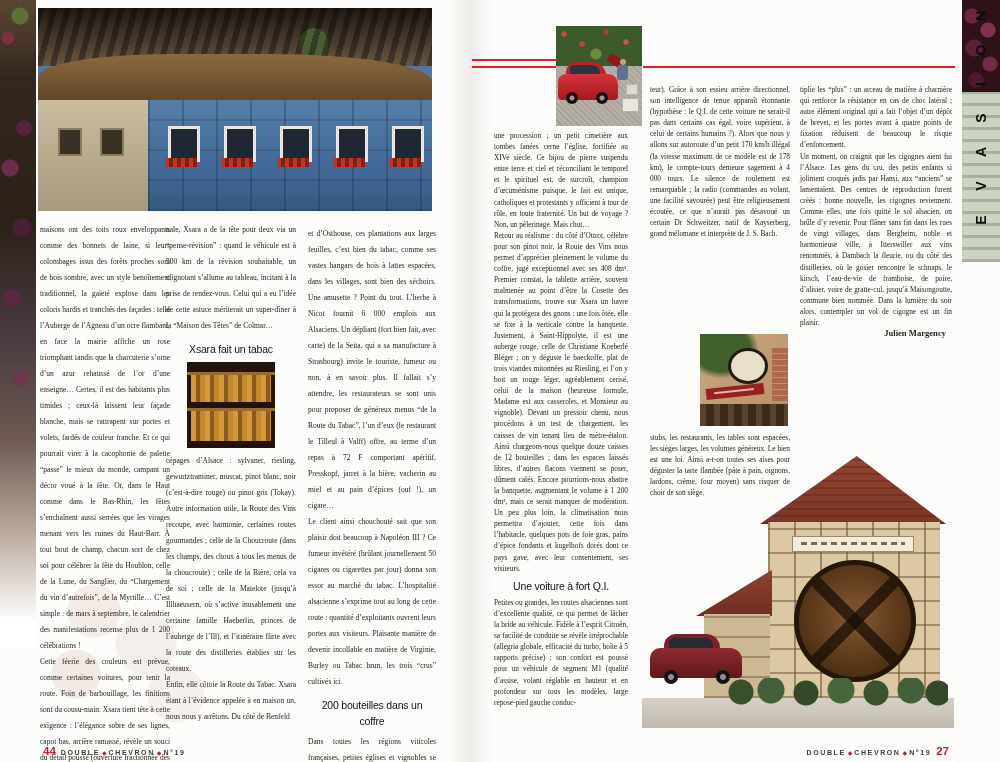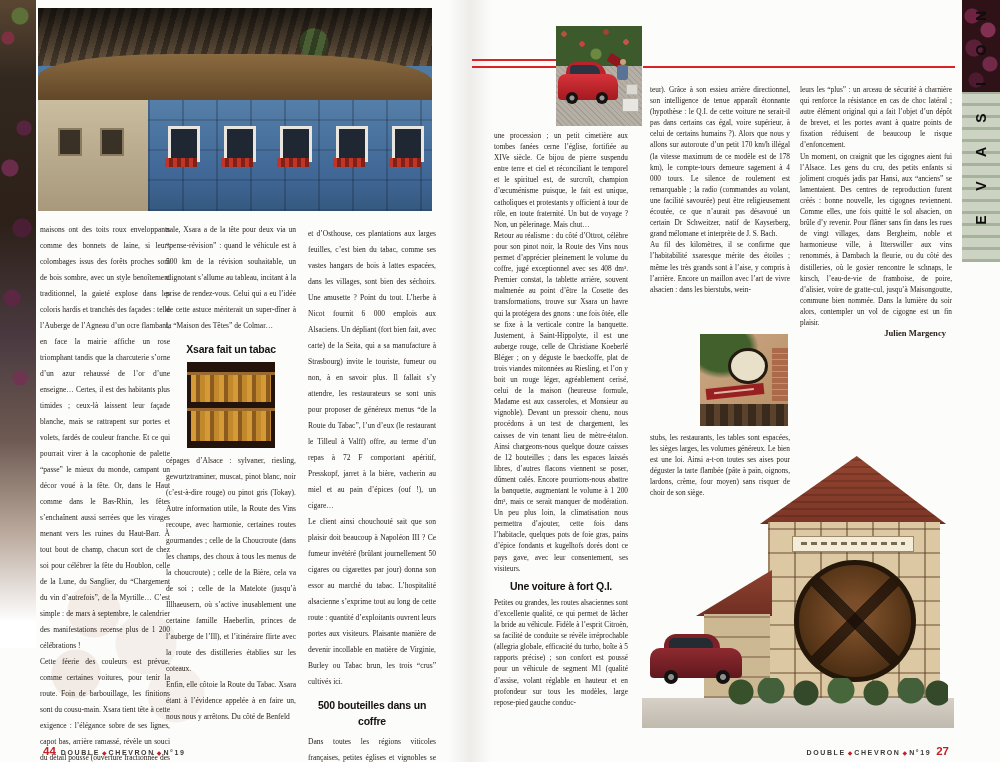--- a/index.html
+++ b/index.html
@@ -3,21 +3,21 @@
 <meta charset="utf-8">
 <style>
   html,body{margin:0;padding:0}
   body{width:1000px;height:762px;position:relative;background:#fcfcfa;overflow:hidden;
        font-family:"Liberation Serif","DejaVu Serif",serif;color:#29211b}
   .abs{position:absolute}
   .col{text-align:justify;z-index:2}
   .col p{margin:0}
   .lp{font-size:7.5px;line-height:16px}
   .rp{font-size:7.3px;line-height:11.1px}
-  .subhead{font-family:"Liberation Sans",sans-serif;font-weight:bold;font-size:10.5px;
+  .subhead{font-family:"Liberation Sans",sans-serif;font-weight:normal;font-size:10.5px;
            text-align:center;margin:7px 0 5px;color:#151210;letter-spacing:-.2px}
   .byline{font-weight:bold;font-size:8.6px;text-align:right;margin-top:34px;padding-right:6px}
 
   
   #left-strip{left:0;top:0;width:36px;height:648px;z-index:1;
     background:
       radial-gradient(circle at 20px 16px,#5d7038 8px,rgba(0,0,0,0) 9px),
       radial-gradient(circle at 8px 38px,#7d3040 6px,rgba(0,0,0,0) 7px),
       radial-gradient(circle at 24px 128px,#57243f 7px,rgba(0,0,0,0) 8px),
       radial-gradient(circle at 10px 168px,#6a2c4a 8px,rgba(0,0,0,0) 9px),
@@ -227,56 +227,55 @@
 <div id="col2" class="abs col lp">
   <p>nale, Xsara a de la tête pour deux via un “pense-révision” : quand le véhicule est à 500 km de la révision souhaitable, un clignotant s’allume au tableau, incitant à la prise de rendez-vous. Celui qui a eu l’idée de cette astuce mériterait un super-dîner à la “Maison des Têtes” de Colmar…</p>
   <h2 class="subhead">Xsara fait un tabac</h2>
   <div id="tobacco-photo">
     <div class="tb-bar" style="top:10px"></div>
     <div class="tb-row" style="top:13px;height:27px"></div>
     <div class="tb-bar" style="top:46px"></div>
     <div class="tb-row" style="top:49px;height:30px"></div>
   </div>
   <p>cépages d’Alsace : sylvaner, riesling, gewurtztraminer, muscat, pinot blanc, noir (c’est-à-dire rouge) ou pinot gris (Tokay). Autre information utile, la Route des Vins recoupe, avec harmonie, certaines routes gourmandes ; celle de la Choucroute (dans les champs, des choux à tous les menus de la choucroute) ; celle de la Bière, cela va de soi ; celle de la Matelote (jusqu’à Illhaeusern, où s’active inusablement une certaine famille Haeberlin, princes de l’auberge de l’Ill), et l’itinéraire flirte avec la route des distilleries établies sur les coteaux.</p>
-  <p>Enfin, elle côtoie la Route du Tabac. Xsara étant à l’évidence appelée à en faire un, nous nous y arrêtons. Du côté de Benfeld</p>
+  <p>Enfin, elle côtoie la Route du Tabac. Xsara étant à l’évidence appelée à en maison un, nous nous y arrêtons. Du côté de Benfeld</p>
 </div>
 
 <div id="col3" class="abs col lp">
   <p>et d’Osthouse, ces plantations aux larges feuilles, c’est bien du tabac, comme ses vastes hangars de bois à lattes espacées, dans les villages, sont bien des séchoirs. Une amusette ? Point du tout. L’herbe à Nicot fournit 6 000 emplois aux Alsaciens. Un dépliant (fort bien fait, avec carte) de la Seita, qui a sa manufacture à Strasbourg) invite le touriste, fumeur ou non, à en savoir plus. Il fallait s’y attendre, les restaurateurs se sont unis pour proposer de généreux menus “de la Route du Tabac”, l’un d’eux (le restaurant le Tilleul à Valff) offre, au terme d’un repas à 72 F comportant apéritif, Presskopf, jarret à la bière, vacherin au miel et au pain d’épices (ouf !), un cigare…</p>
   <p>Le client ainsi chouchouté sait que son plaisir doit beaucoup à Napoléon III ? Ce fumeur invétéré (brûlant journellement 50 cigares ou cigarettes par jour) donna son essor au marché du tabac. L’hospitalité alsacienne s’exprime tout au long de cette route : quantité d’exploitants ouvrent leurs portes aux visiteurs. Plaisante manière de devenir incollable en matière de Virginie, Burley ou Tabac brun, les trois “crus” cultivés ici.</p>
-  <h2 class="subhead">500 bouteilles dans un coffre</h2>
+  <h2 class="subhead">200 bouteilles dans un coffre</h2>
   <p>Dans toutes les régions viticoles françaises, petites églises et vignobles se sont toujours harmonieusement côtoyés. Mais il est un lieu où la grâce est pleinement au rendez-vous : la petite commune d’Hunawihr n’est qu’à deux portées de Riquewihr, ce délicieux village aujourd’hui “entouristé” au point d’y perdre son âme. L’âme, Dieu merci, est intacte à Hunawihr, ignorée des hordes et des autocars. Vers cette minuscule église campée à flanc de coteau, les rangs de vignes semblent converger telle</p>
 </div>
 
 <div id="colA" class="abs col rp">
   <p>une procession ; un petit cimetière aux tombes fanées cerne l’église, fortifiée au XIVe siècle. Ce bijou de pierre suspendu entre terre et ciel et réconciliant le temporel et le spirituel est, de surcroît, champion d’œcuménisme puisque, le fait est unique, catholiques et protestants y officient à tour de rôle, en toute fraternité. Un but de voyage ? Non, un pèlerinage. Mais chut…</p>
   <p>Retour au réalisme : du côté d’Ottrot, célèbre pour son pinot noir, la Route des Vins nous permet d’apprécier pleinement le volume du coffre, jugé exceptionnel avec ses 408 dm³. Premier constat, la tablette arrière, souvent malmenée au point d’être la Cosette des transformations, trouve sur Xsara un havre qui la protégera des gnons : une fois ôtée, elle se fixe à la verticale contre la banquette. Justement, à Saint-Hippolyte, il est une auberge rouge, celle de Christiane Koeberlé Bléger ; on y déguste le baeckoffe, plat de trois viandes mitonnées au Riesling, et l’on y boit un rouge léger, agréablement cerisé, celui de la maison (heureuse formule, Madame est aux casseroles, et Monsieur au vignoble). Devant un pressoir chenu, nous procédons à un test de chargement, les caisses de vin tenant lieu de mètre-étalon. Ainsi chargeons-nous quelque douze caisses de 12 bouteilles ; dans les espaces laissés libres, d’autres flacons viennent se poser, dûment calés. Encore pourrions-nous abattre la banquette, augmentant le volume à 1 200 dm³, mais ce serait manquer de modération. Un peu plus loin, la climatisation nous permettra d’ajouter, cette fois dans l’habitacle, quelques pots de foie gras, pains d’épice fondants et kugelhofs dorés dont ce pays gave, avec leur consentement, ses visiteurs.</p>
   <h2 class="subhead">Une voiture à fort Q.I.</h2>
   <p>Petites ou grandes, les routes alsaciennes sont d’excellente qualité, ce qui permet de lâcher la bride au véhicule. Fidèle à l’esprit Citroën, sa facilité de conduite se révèle irréprochable (allegria globale, efficacité du turbo, boîte à 5 rapports précise) ; son confort est poussé pour un véhicule de segment M1 (qualité d’assise, volant réglable en hauteur et en profondeur sur tous les modèles, large repose-pied gauche conduc-</p>
 </div>
 
 <div id="colB1" class="abs col rp">
   <p>teur). Grâce à son essieu arrière directionnel, son intelligence de tenue apparaît étonnante (hypothèse : le Q.I. de cette voiture ne serait-il pas dans certains cas égal, voire supérieur, à celui de certains humains ?). Alors que nous y allons sur autoroute d’un petit 170 km/h illégal (la vitesse maximum de ce modèle est de 178 km), le compte-tours demeure sagement à 4 000 tours. Le silence de roulement est remarquable ; la radio (commandes au volant, une facilité savourée) peut être religieusement écoutée, ce que n’aurait pas désavoué un certain Dr Schweitzer, natif de Kayserberg, grand mélomane et interprète de J. S. Bach.</p>
-  <p>Au fil des kilomètres, il se confirme que l’habitabilité xsaresque mérite des étoiles ; même les très grands sont à l’aise, y compris à l’arrière. Encore un maillon avec l’art de vivre alsacien : dans les bierstubs, wein-</p>
 </div>
 
 <div id="sign-photo" class="abs">
   <div class="sp-brick"></div>
   <div class="sp-foliage"></div>
   <div class="sp-bracket"></div>
   <div class="sp-banner"></div>
   <div class="sp-timber"></div>
 </div>
 
 <div id="colB2" class="abs col rp">
   <p>stubs, les restaurants, les tables sont espacées, les sièges larges, les volumes généreux. Le bien est une loi. Ainsi a-t-on toutes ses aises pour déguster la tarte flambée (pâte à pain, oignons, lardons, crème, four moyen) sans risquer de choir de son siège.</p>
 </div>
 
 <div id="colC" class="abs col rp">
-  <p>leurs les “plus” : un arceau de sécurité à charnière qui renforce la résistance en cas de choc latéral ; autre élément original qui a fait l’objet d’un dépôt de brevet, et les portes avant à quatre points de fixation réduisent de beaucoup le risque d’enfoncement.</p>
+  <p>tiplie les “plus” : un arceau de matière à charnière qui renforce la résistance en cas de choc latéral ; autre élément original qui a fait l’objet d’un dépôt de brevet, et les portes avant à quatre points de fixation réduisent de beaucoup le risque d’enfoncement.</p>
   <p>Un moment, on craignit que les cigognes aient fui l’Alsace. Les gens du cru, des petits enfants si joliment croqués jadis par Hansi, aux “anciens” se lamentaient. Des centres de reproduction furent créés : bonne nouvelle, les cigognes reviennent. Comme elles, une fois quitté le sol alsacien, on brûle d’y revenir. Pour flâner sans fin dans les rues de vingt villages, dans Bergheim, noble et harmonieuse ville, à Itterswiller aux vins renommés, à Dambach la fleurie, ou du côté des distilleries, où le gosier rencontre le schnaps, le kirsch, l’eau-de-vie de framboise, de poire, d’alisier, voire de gratte-cul, jusqu’à Maisongoutte, commune bien nommée. Dans la lumière du soir alors, contempler un vol de cigogne est un fin plaisir.</p>
   <p class="byline">Julien Margency</p>
 </div>
 
 <div id="bottom-photo" class="abs">
   <div class="bp-ground"></div>
   <div class="bp-main-roof"></div>
   <div class="bp-building"></div>
   <div class="bp-sign"></div>
   <div class="bp-barrel"></div>

